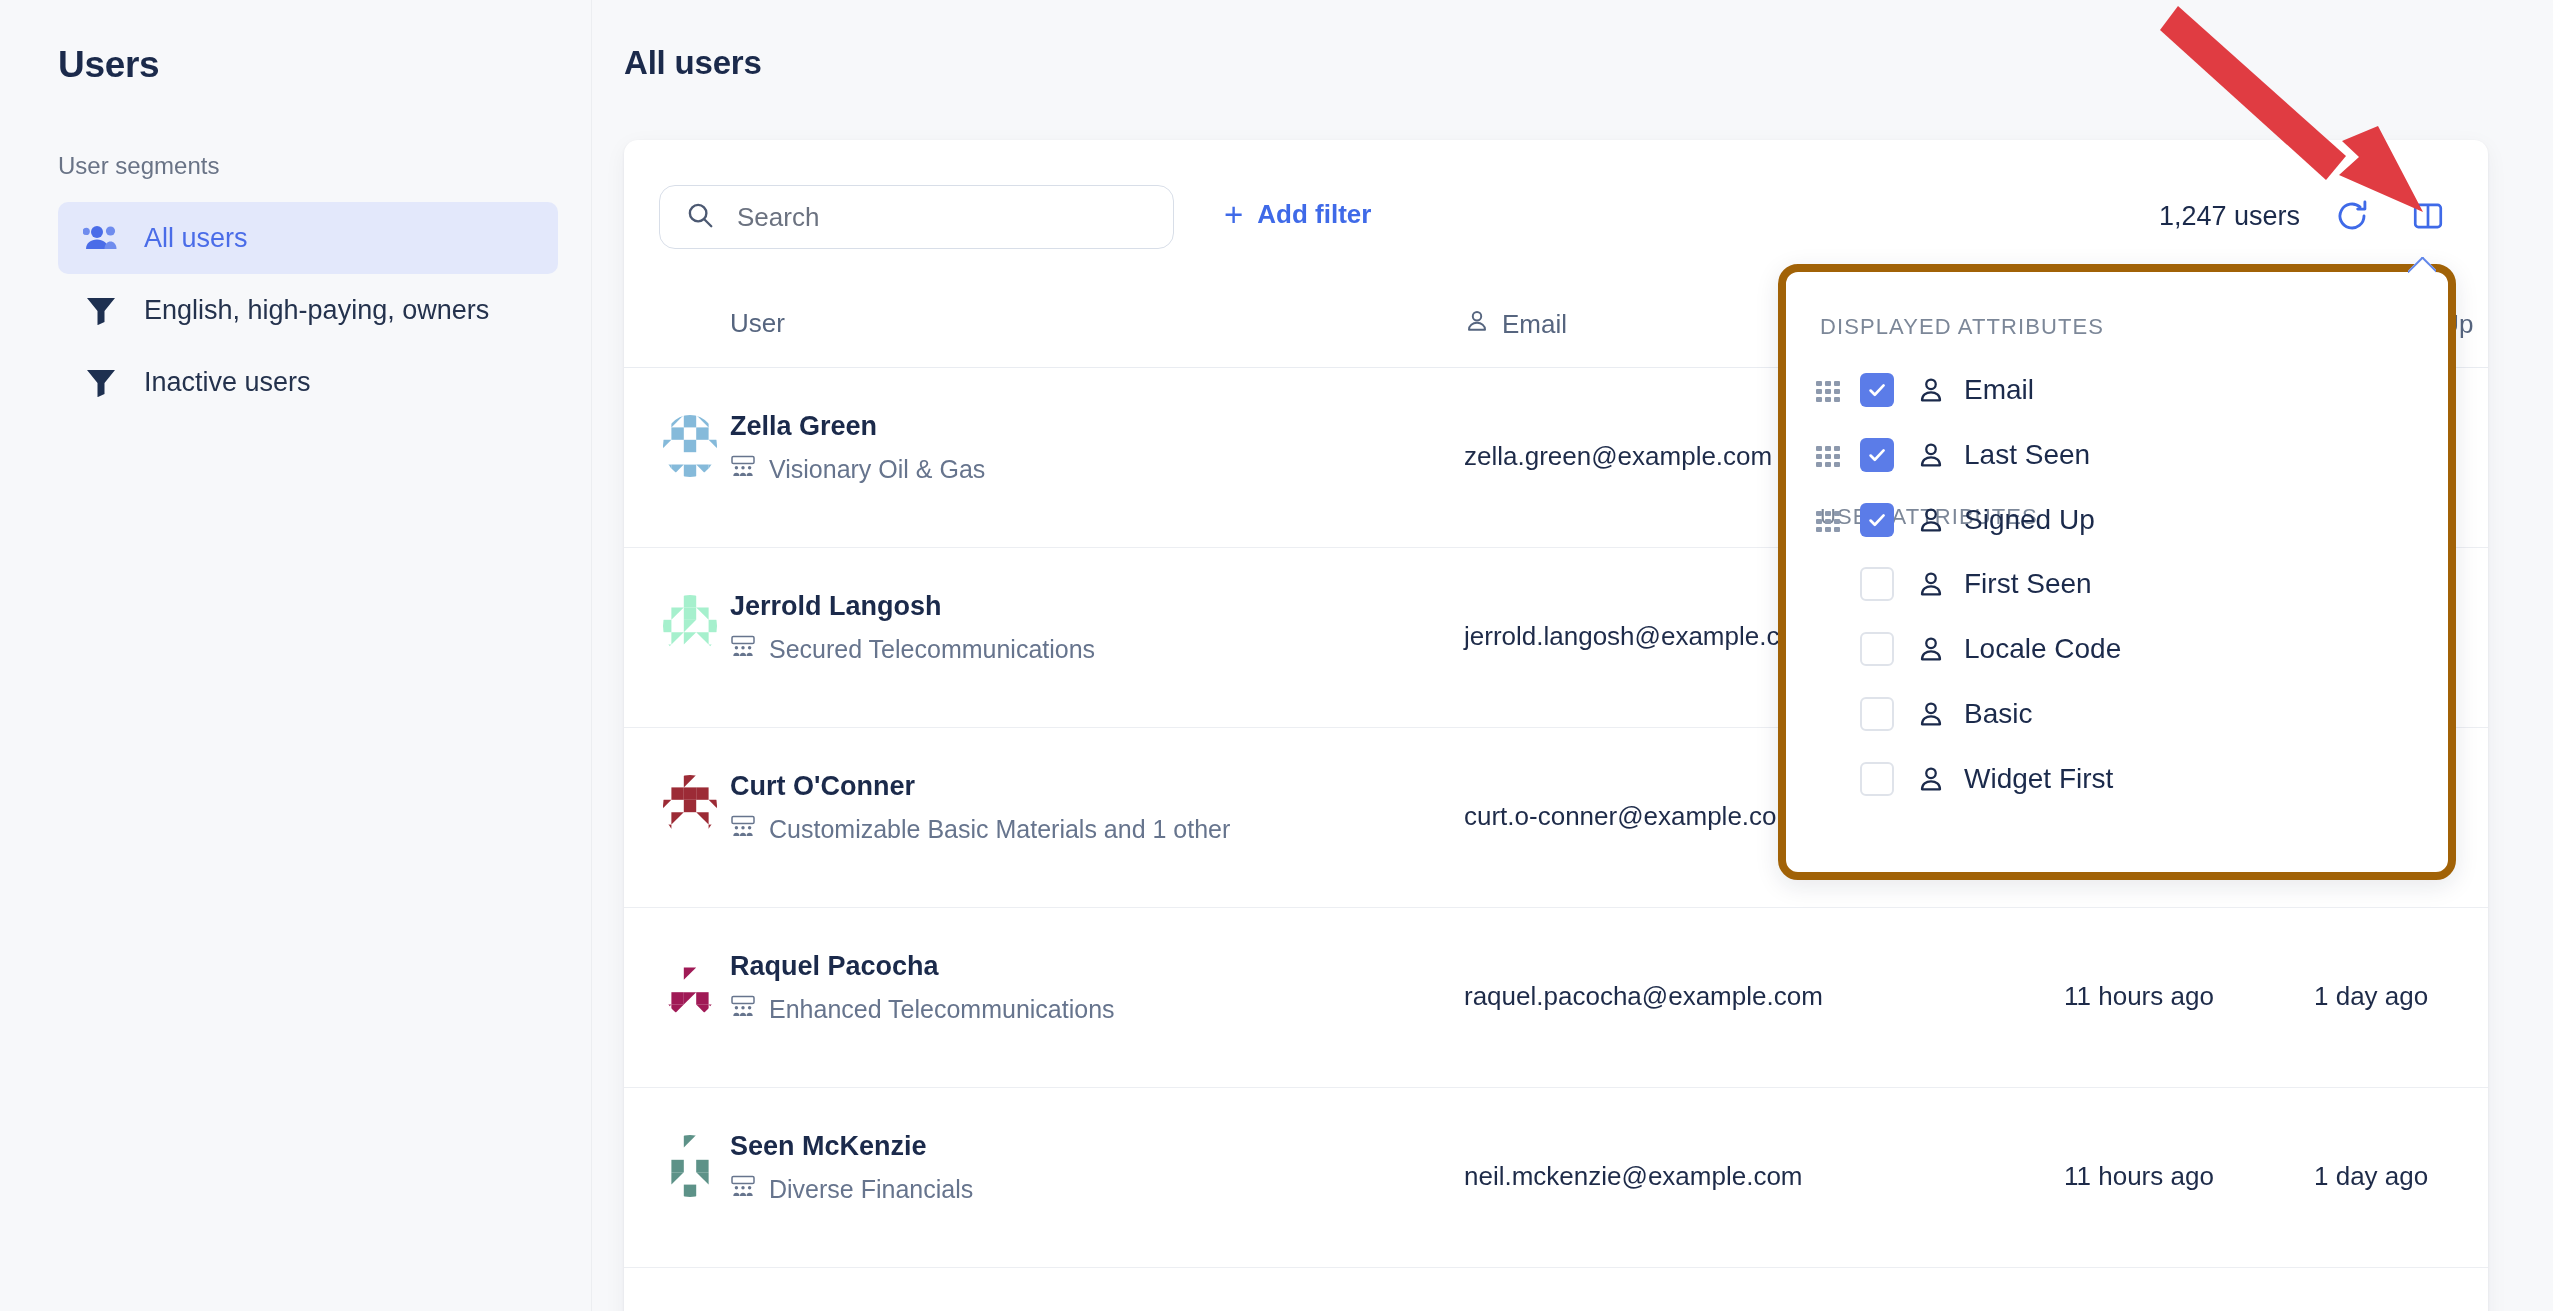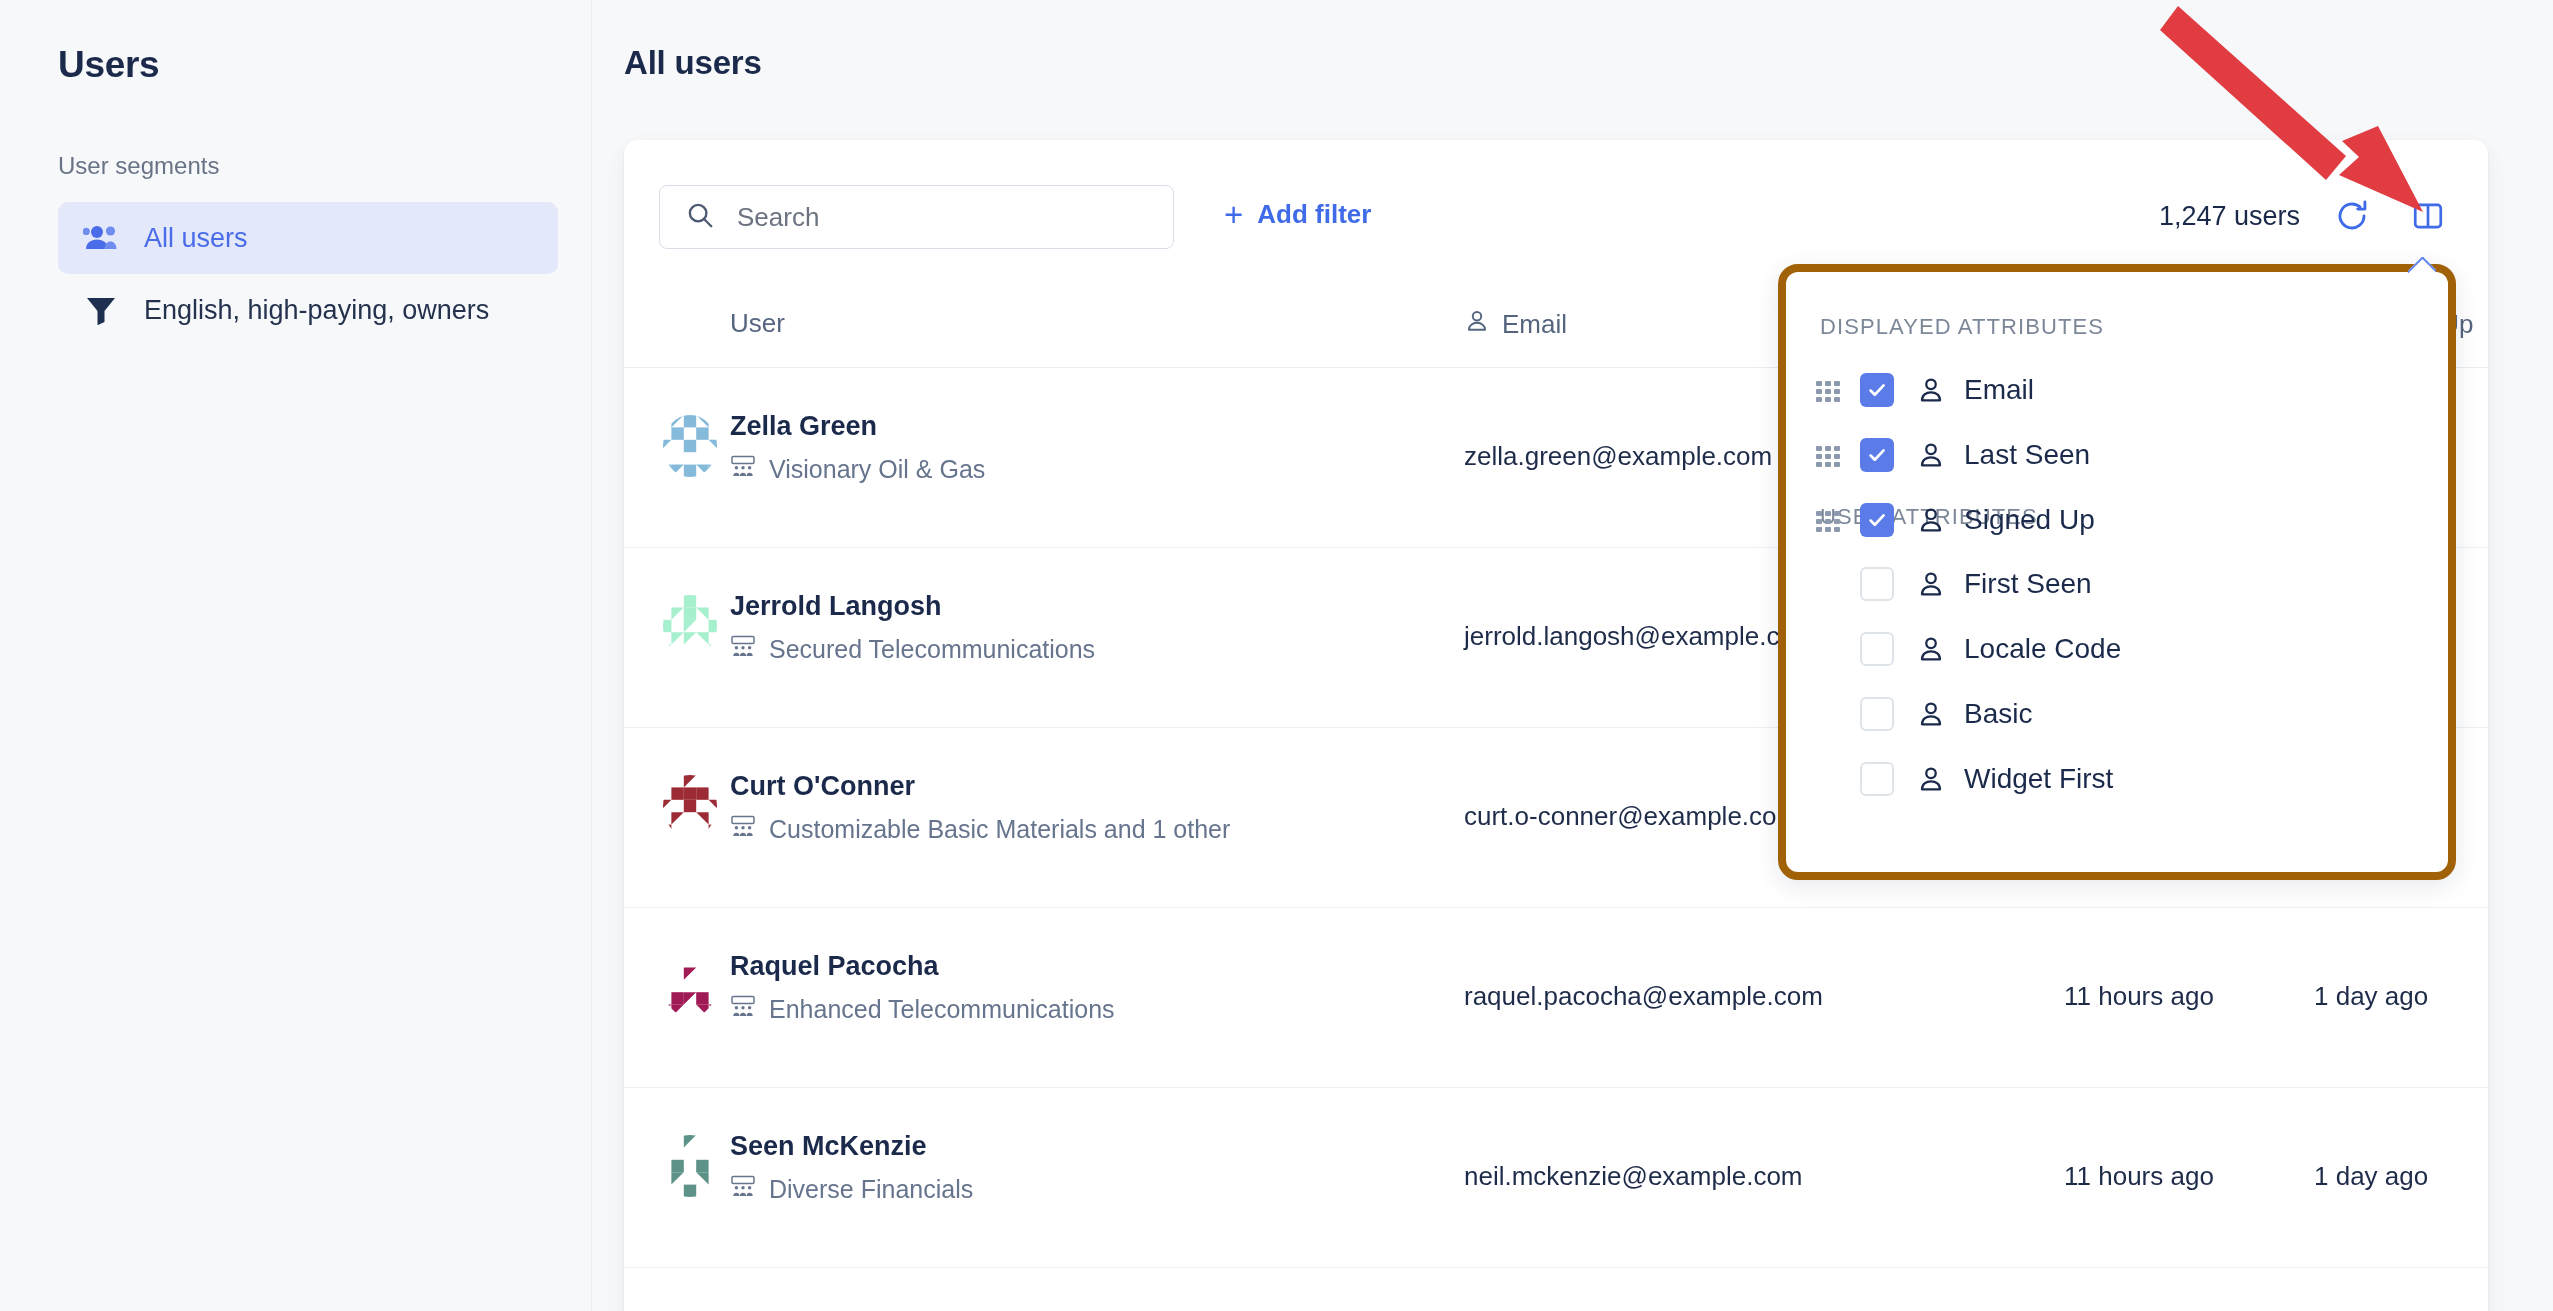--- a/index.html
+++ b/index.html
@@ -98,21 +98,21 @@
   .toolbar {
     position: relative;
     height: 152px;
   }
   .search-box {
     position: absolute;
     left: 35px; top: 45px;
     width: 515px;
     height: 64px;
     border: 1px solid #d8dee8;
-    border-radius: 8px;
+    border-radius: 16px;
     display: flex;
     align-items: center;
     padding-left: 25px;
     background: #fff;
   }
   .search-placeholder {
     font-size: 26px;
     color: #6b7280;
     margin-left: 22px;
   }
@@ -321,20 +321,28 @@
 
       <div class="seg-item">
         <span class="seg-icon">
           <svg width="32" height="30" viewBox="0 0 32 30" aria-hidden="true">
             <path d="M2 3h28L19.5 16v11l-7 3.2V16z" fill="#1e3050"></path>
           </svg>
         </span>
         <span class="seg-label">English, high-paying, owners</span>
       </div>
 
+      <div class="seg-item">
+        <span class="seg-icon">
+          <svg width="32" height="30" viewBox="0 0 32 30" aria-hidden="true">
+            <path d="M2 3h28L19.5 16v11l-7 3.2V16z" fill="#1e3050"></path>
+          </svg>
+        </span>
+        <span class="seg-label">Inactive users</span>
+      </div>
 
 
     </div>
   </div>
 
   <div class="main-title">All users</div>
 
   <div class="card">
 
     <div class="toolbar">

